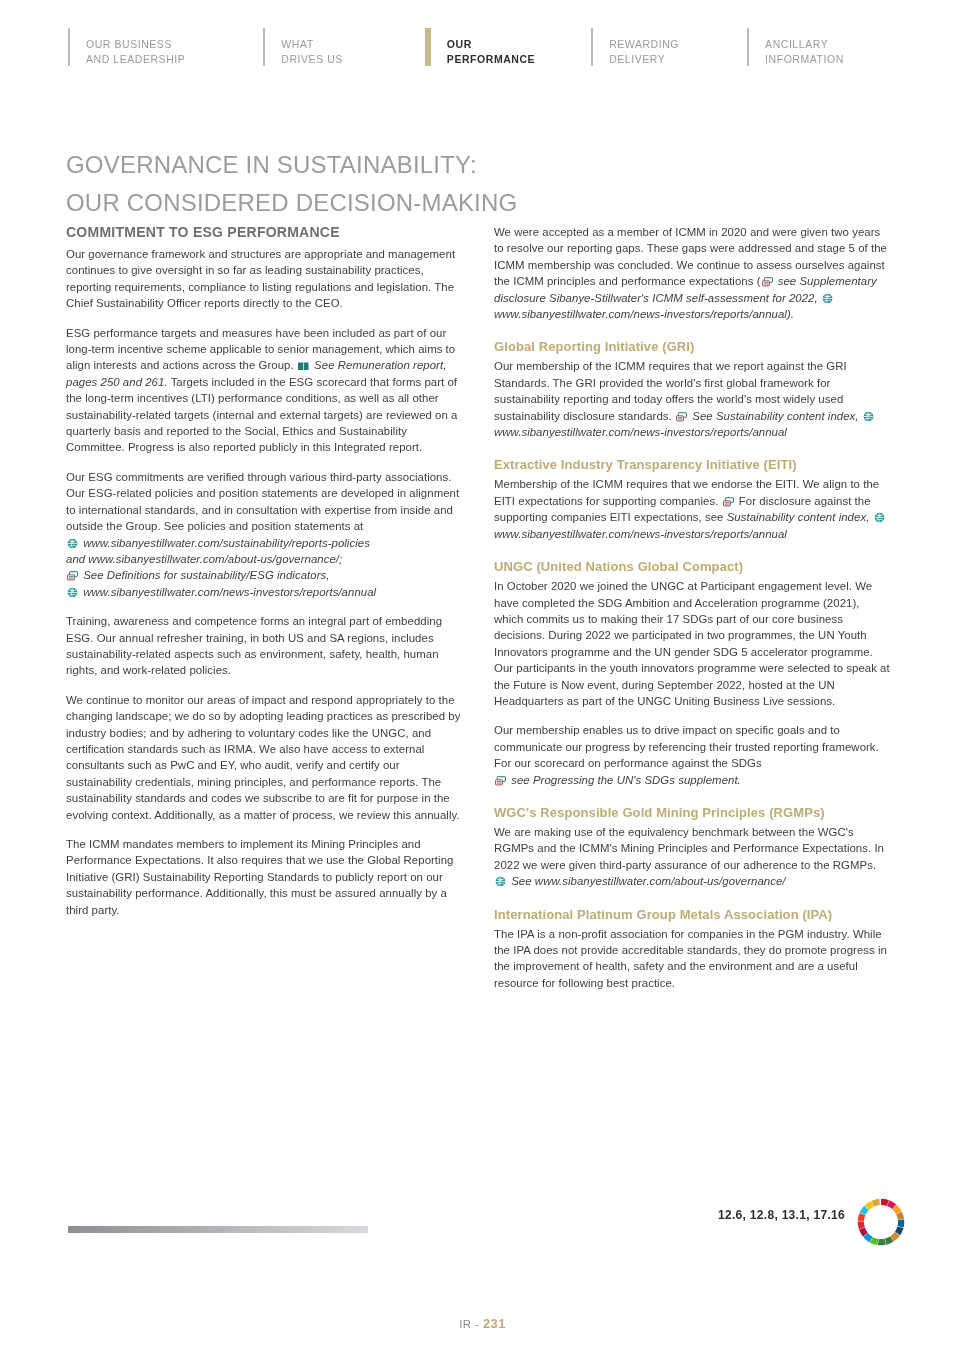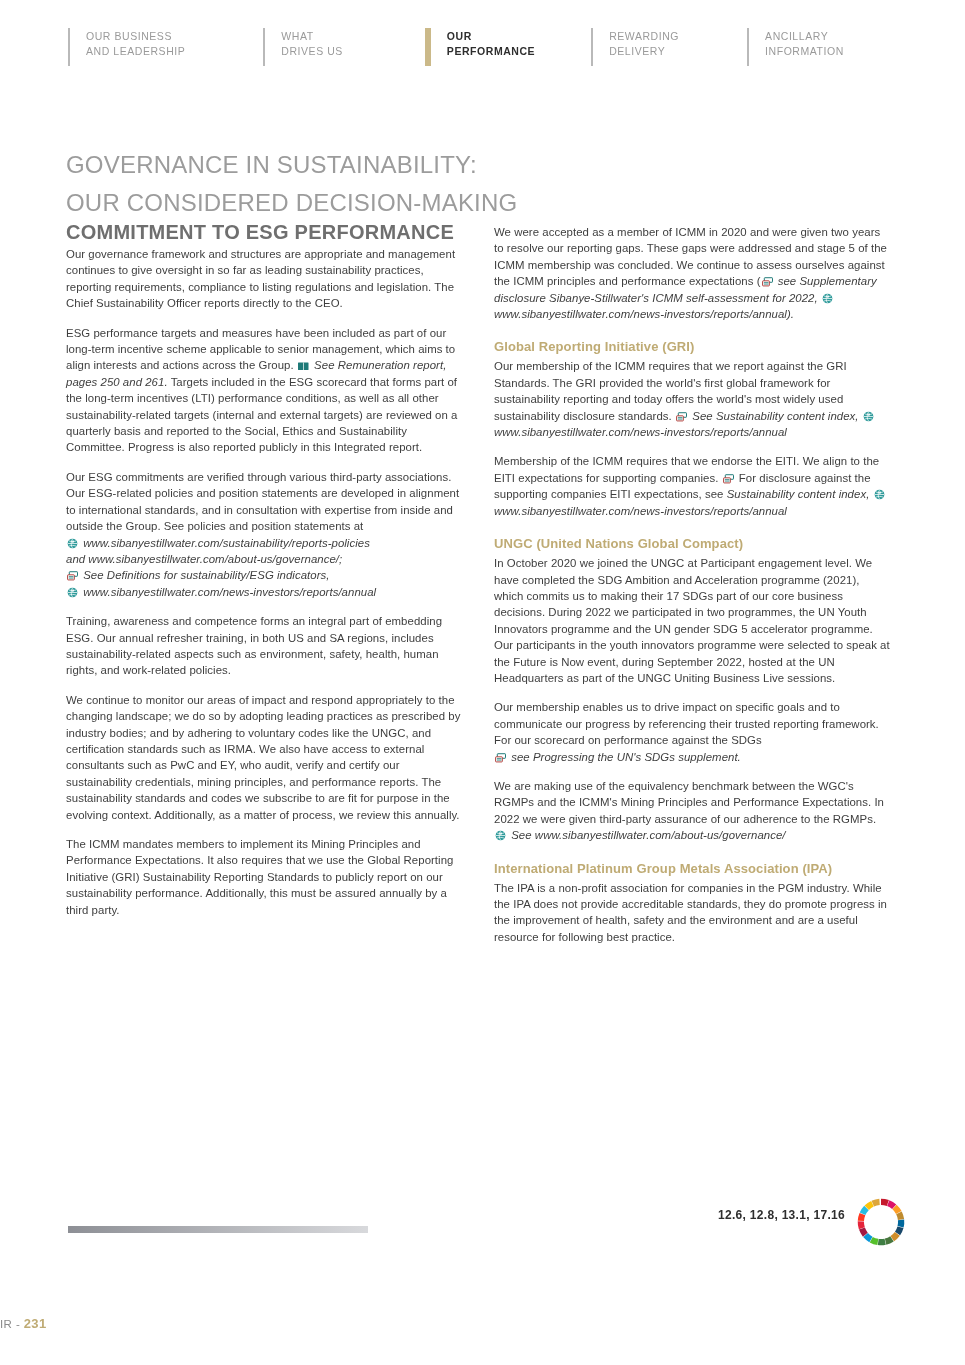--- a/index.html
+++ b/index.html
@@ -22,21 +22,21 @@
     width: 965px; height: 90px;
   }
   .nav-items {
     position: absolute;
     left: 68px; top: 28px;
     display: flex;
     align-items: flex-start;
   }
   .nav-item {
     display: flex;
-    align-items: flex-start;
+    align-items: flex-end;
   }
   .nav-rule {
     width: 2px;
     background: #b9b9b9;
     margin-right: 16px;
     align-self: stretch;
     min-height: 38px;
   }
   .nav-rule.active {
     width: 6px;
@@ -78,21 +78,21 @@
   
   .col {
     position: absolute;
     top: 224px;
     width: 398px;
   }
   .col-left  { left: 66px; }
   .col-right { left: 494px; }
 
   h2.section-head {
-    font-size: 20px;
+    font-size: 14px;
     font-weight: bold;
     color: #6f6f6f;
     letter-spacing: 0.25px;
     margin: 0 0 5px 0;
     line-height: 17px;
   }
   h3.gold-head {
     font-size: 13px;
     font-weight: bold;
     color: #bfab74;
@@ -137,21 +137,21 @@
   }
   .sdg-wheel {
     position: absolute;
     right: 60px; top: 1198px;
     width: 48px; height: 48px;
   }
   .page-number {
     position: absolute;
     left: 0; top: 1316px;
     width: 965px;
-    text-align: left;
+    text-align: center;
     font-size: 11.5px;
     color: #8a8a8a;
     letter-spacing: 0.4px;
   }
   .page-number .pn-num {
     color: #bfab74;
     font-weight: bold;
     font-size: 13px;
   }
 </style>
@@ -290,20 +290,21 @@
     <span class="icon-inline icon-globe">
       <svg viewBox="0 0 12 12" width="11" height="11">
           <circle cx="6" cy="6" r="5.3" fill="#2e9a9a"></circle>
           <path d="M6 1.2c-2 1.6-2 7.8 0 9.6M1 6h10M2.2 3.2c2.4 1 5.2 1 7.6 0M2.2 8.8c2.4-1 5.2-1 7.6 0" stroke="#ffffff" stroke-width="0.8" fill="none"></path>
           <path d="M6.2 2.2l1.6 1.2-0.6 1.8-2 0z" fill="#ffffff" opacity="0.85"></path>
         </svg>
     </span>
     <span class="it">www.sibanyestillwater.com/news-investors/reports/annual</span>
   </p>
 
+  <h3 class="gold-head">Extractive Industry Transparency Initiative (EITI)</h3>
   <p class="body">
     <span>Membership of the ICMM requires that we endorse the EITI. We align to the EITI expectations for supporting companies.</span>
     <span class="icon-inline icon-doc">
       <svg viewBox="0 0 12 11" width="11" height="10">
           <rect x="2.5" y="0.8" width="9" height="5" rx="0.6" fill="none" stroke="#1f7a78" stroke-width="1.1"></rect>
           <rect x="0.6" y="4.2" width="7.4" height="5.6" rx="0.6" fill="#ffffff" stroke="#b0433f" stroke-width="1.1"></rect>
           <path d="M2 6.2h5M2 7.8h5" stroke="#1f7a78" stroke-width="0.9"></path>
         </svg>
     </span>
     <span>For disclosure against the supporting companies EITI expectations, see</span>
@@ -326,20 +327,21 @@
     <span class="icon-inline icon-doc">
       <svg viewBox="0 0 12 11" width="11" height="10">
           <rect x="2.5" y="0.8" width="9" height="5" rx="0.6" fill="none" stroke="#1f7a78" stroke-width="1.1"></rect>
           <rect x="0.6" y="4.2" width="7.4" height="5.6" rx="0.6" fill="#ffffff" stroke="#b0433f" stroke-width="1.1"></rect>
           <path d="M2 6.2h5M2 7.8h5" stroke="#1f7a78" stroke-width="0.9"></path>
         </svg>
     </span>
     <span class="it">see Progressing the UN's SDGs supplement.</span>
   </p>
 
+  <h3 class="gold-head">WGC's Responsible Gold Mining Principles (RGMPs)</h3>
   <p class="body">
     <span>We are making use of the equivalency benchmark between the WGC's RGMPs and the ICMM's Mining Principles and Performance Expectations. In 2022 we were given third-party assurance of our adherence to the RGMPs.</span><br>
     <span class="icon-inline icon-globe">
       <svg viewBox="0 0 12 12" width="11" height="11">
           <circle cx="6" cy="6" r="5.3" fill="#2e9a9a"></circle>
           <path d="M6 1.2c-2 1.6-2 7.8 0 9.6M1 6h10M2.2 3.2c2.4 1 5.2 1 7.6 0M2.2 8.8c2.4-1 5.2-1 7.6 0" stroke="#ffffff" stroke-width="0.8" fill="none"></path>
           <path d="M6.2 2.2l1.6 1.2-0.6 1.8-2 0z" fill="#ffffff" opacity="0.85"></path>
         </svg>
     </span>
     <span class="it">See www.sibanyestillwater.com/about-us/governance/</span>

